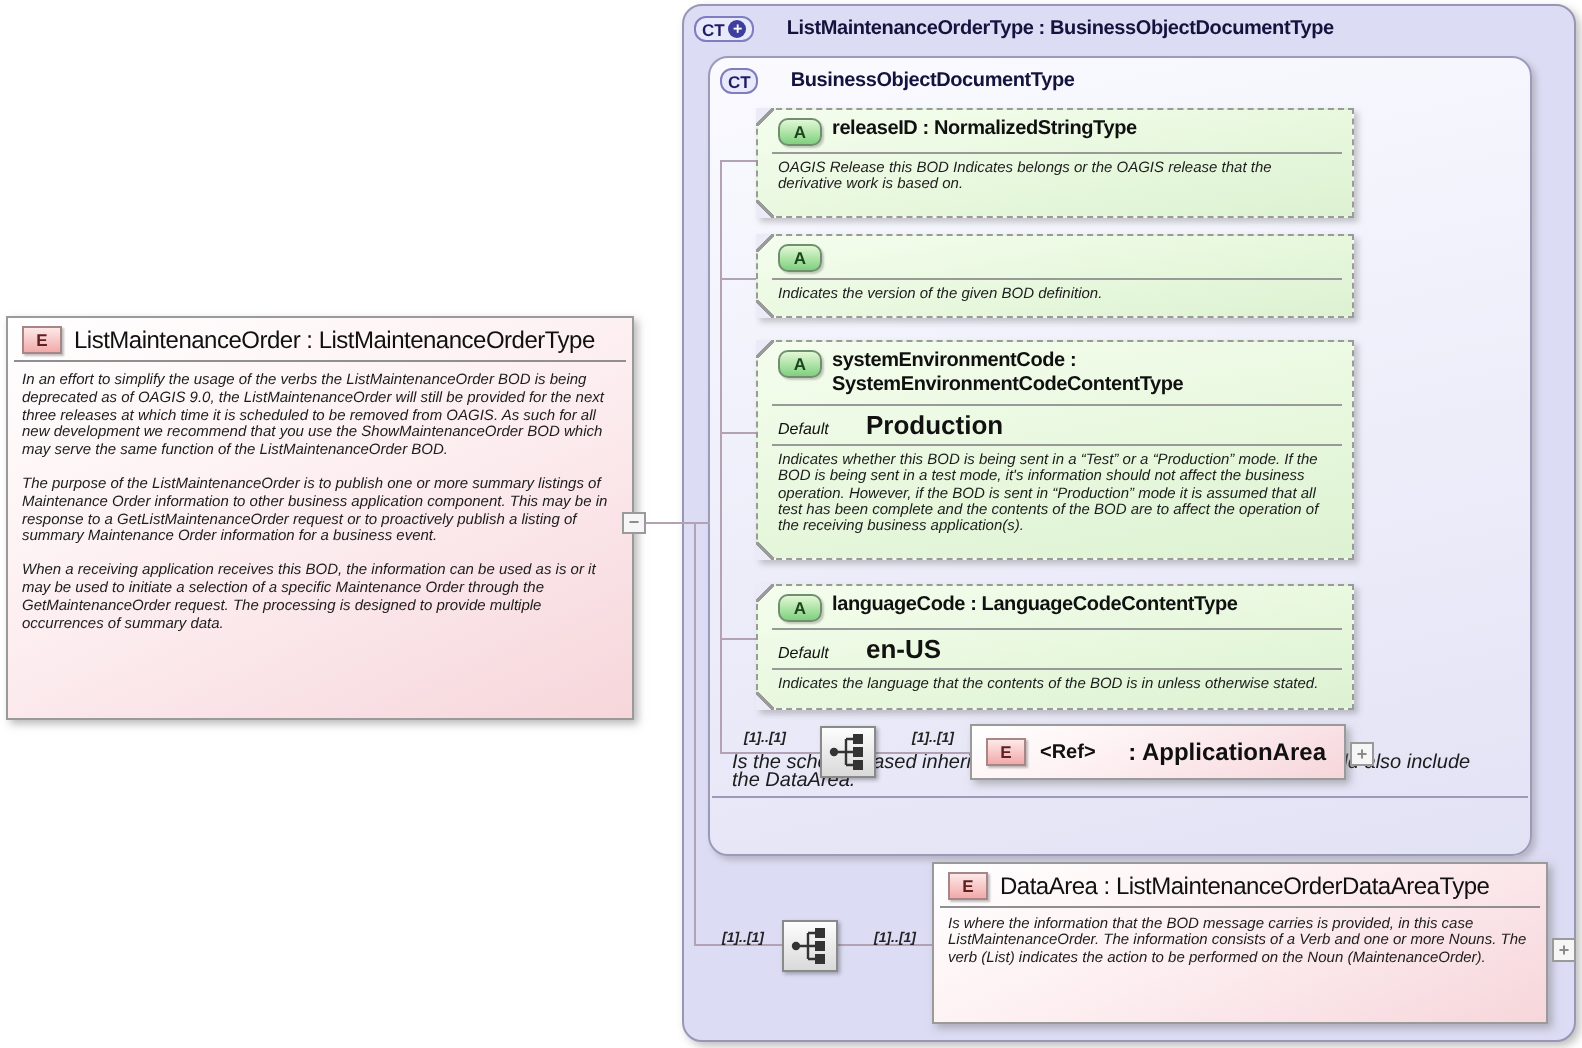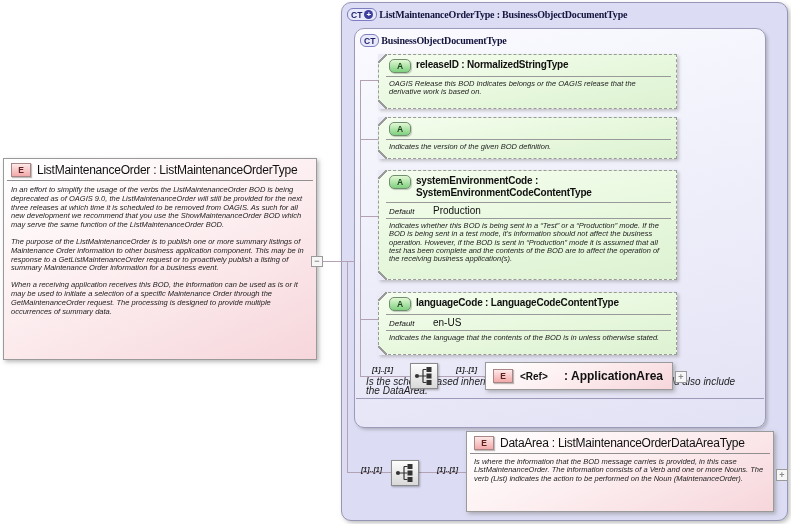--- a/index.html
+++ b/index.html
@@ -7,22 +7,22 @@
           font-family:"Liberation Sans","DejaVu Sans",sans-serif;overflow:hidden;}
 
   
   .outer-ct{position:absolute;left:341px;top:2px;width:447px;height:519px;
             background:#dcdcf4;border:1px solid #9797b5;border-radius:10px;
             box-shadow:2px 2px 4px rgba(110,110,110,.45);box-sizing:border-box;}
   .inner-ct{position:absolute;left:354px;top:28px;width:412px;height:400px;
             background:linear-gradient(168deg,#fafaff 0%,#ededfa 55%,#e2e2f5 100%);
             border:1px solid #9b9bb9;border-radius:10px;
             box-shadow:2px 2px 3px rgba(110,110,110,.35);box-sizing:border-box;}
-  .ct-header{display:flex;align-items:center;gap:2px;padding:5px 6px 0 5px;}
-  .ct-title{font-weight:bold;font-size:10px;letter-spacing:-0.2px;color:#13133e;white-space:nowrap;font-family:Liberation Serif, serif;}
+  .ct-header{display:flex;align-items:center;gap:16px;padding:5px 6px 0 5px;}
+  .ct-title{font-weight:bold;font-size:10px;letter-spacing:-0.2px;color:#13133e;white-space:nowrap;}
 
   
   .badge-ct{display:inline-flex;align-items:center;justify-content:center;height:13px;
             padding:0 3px;border:1px solid #7d7dc0;border-radius:6px;background:#e9e9fc;
             color:#1d1d66;font-size:8.5px;font-weight:bold;box-sizing:border-box;}
   .badge-ct .plus-circle{display:inline-flex;align-items:center;justify-content:center;
             width:9px;height:9px;margin-left:2px;border-radius:50%;background:#3e3e9e;
             color:#ffffff;font-size:8px;font-weight:bold;line-height:9px;}
   .badge-e{display:inline-flex;align-items:center;justify-content:center;width:18px;height:12px;
            border:1px solid #a98585;background:linear-gradient(#fde9e9,#f2a9a9);
@@ -53,21 +53,21 @@
   .attr::before{content:"";position:absolute;left:-1px;top:-1px;width:9px;height:9px;
         background:linear-gradient(135deg,#ebebf8 0 44%,#9a9a9a 44% 56%,rgba(0,0,0,0) 56%);}
   .attr::after{content:"";position:absolute;left:-1px;bottom:-1px;width:9px;height:9px;
         background:linear-gradient(45deg,#ebebf8 0 44%,#9a9a9a 44% 56%,rgba(0,0,0,0) 56%);}
   .attr-header{display:flex;align-items:flex-start;gap:5px;padding:4px 8px 2px 10px;}
   .attr-title{flex:1;text-align:left;font-weight:bold;font-size:10px;letter-spacing:-0.2px;
               color:#101010;line-height:12px;overflow-wrap:anywhere;}
   .attr-sep{border-top:1px solid #999999;margin:1px 5px 0 7px;}
   .attr-default{display:flex;align-items:baseline;padding:2px 8px 1px 10px;}
   .attr-default .dlab{font-style:italic;font-size:8px;color:#111111;width:44px;flex:none;}
-  .attr-default .dval{font-weight:normal;font-size:10px;color:#111111;}
+  .attr-default .dval{font-weight:bold;font-size:13px;color:#111111;}
   .attr-doc{padding:3px 8px 4px 10px;font-size:7.5px;font-style:italic;color:#1c1c1c;line-height:8.3px;}
 
   
   .inner-footer-sep{position:absolute;left:356px;top:398px;width:408px;border-top:1px solid #9b9bb9;}
   .inner-footer-doc{position:absolute;left:366px;top:378px;width:384px;
                     font-size:10px;font-style:italic;color:#1c1c1c;line-height:8.8px;}
 
   
   .hline,.vline{position:absolute;background:#b3a2b3;}
   .hline{height:1px;}

